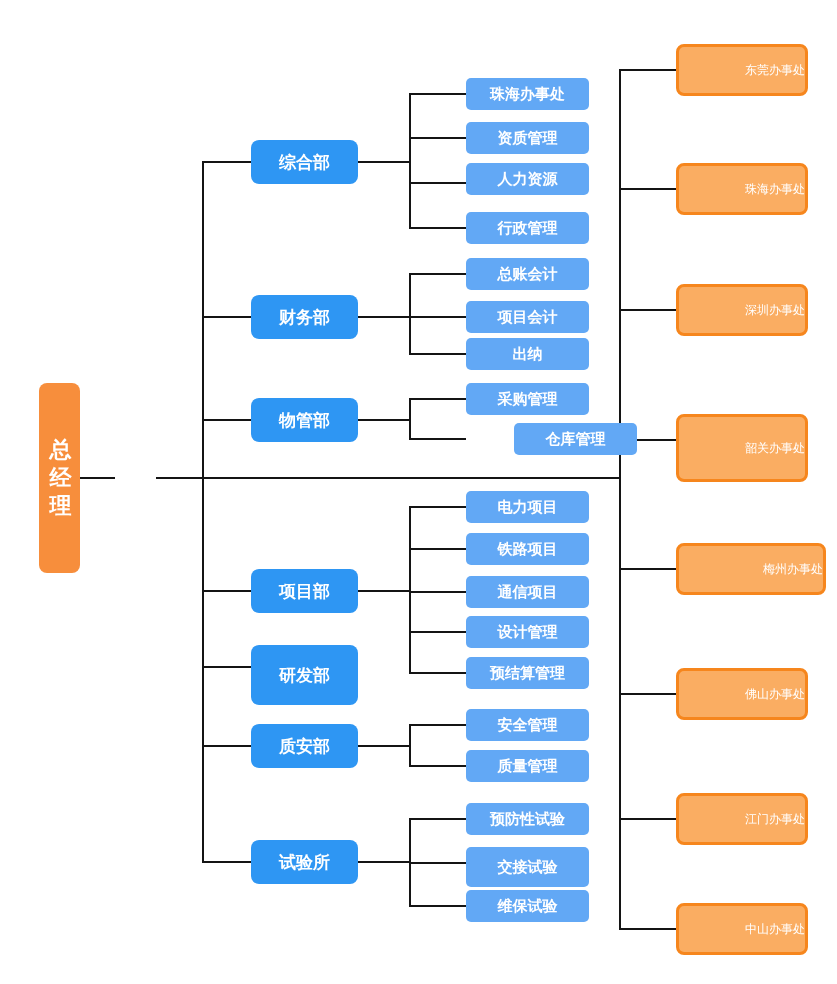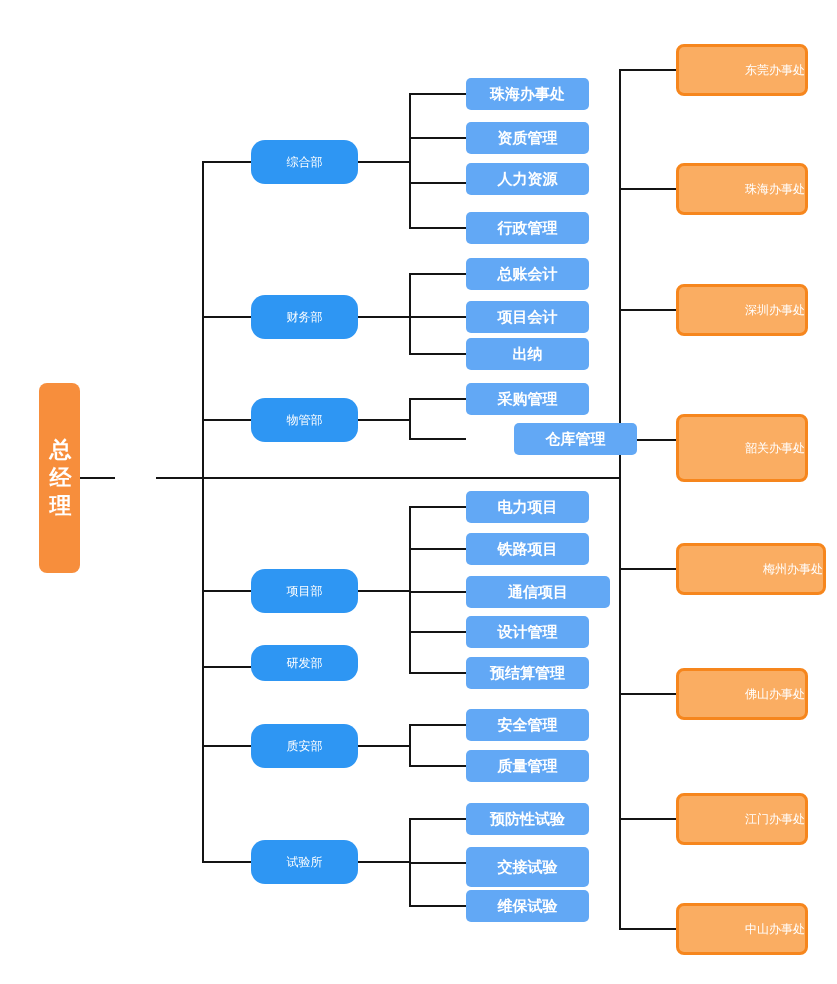--- a/index.html
+++ b/index.html
@@ -36,23 +36,23 @@
     font-size: 22px;
     font-weight: bold;
     line-height: 28px;
     word-break: break-all;
     text-align: center;
   }
   .dept-box {
     width: 107px;
     height: 44px;
     background: var(--dept-fill, #2E96F3);
-    border-radius: 14px;
-    font-size: 12px;
-    font-weight: normal;
+    border-radius: 8px;
+    font-size: 17px;
+    font-weight: bold;
   }
   .sub-box {
     width: 123px;
     height: 32px;
     background: var(--sub-fill, #62A8F5);
     border-radius: 5px;
     font-size: 15px;
     font-weight: bold;
   }
   .office-box {
@@ -165,30 +165,30 @@
     </div>
     <div class="node dept-box" style="left: 251px; top: 569px; width: 107px; height: 44px;">
       <span>项目部</span>
     </div>
     <div class="node sub-box" style="left: 466px; top: 491px; width: 123px; height: 32px;">
       <span>电力项目</span>
     </div>
     <div class="node sub-box" style="left: 466px; top: 533px; width: 123px; height: 32px;">
       <span>铁路项目</span>
     </div>
-    <div class="node sub-box" style="left: 466px; top: 576px; width: 144px; height: 32px; align-items: center;">
+    <div class="node sub-box" style="left: 466px; top: 576px; width: 123px; height: 32px; align-items: center;">
       <span>通信项目</span>
     </div>
     <div class="node sub-box" style="left: 466px; top: 616px; width: 123px; height: 32px;">
       <span>设计管理</span>
     </div>
     <div class="node sub-box" style="left: 466px; top: 657px; width: 123px; height: 32px;">
       <span>预结算管理</span>
     </div>
-    <div class="node dept-box" style="left: 251px; top: 645px; width: 107px; height: 36px;">
+    <div class="node dept-box" style="left: 251px; top: 645px; width: 107px; height: 60px;">
       <span>研发部</span>
     </div>
     <div class="node dept-box" style="left: 251px; top: 724px; width: 107px; height: 44px;">
       <span>质安部</span>
     </div>
     <div class="node sub-box" style="left: 466px; top: 709px; width: 123px; height: 32px;">
       <span>安全管理</span>
     </div>
     <div class="node sub-box" style="left: 466px; top: 750px; width: 123px; height: 32px;">
       <span>质量管理</span>

